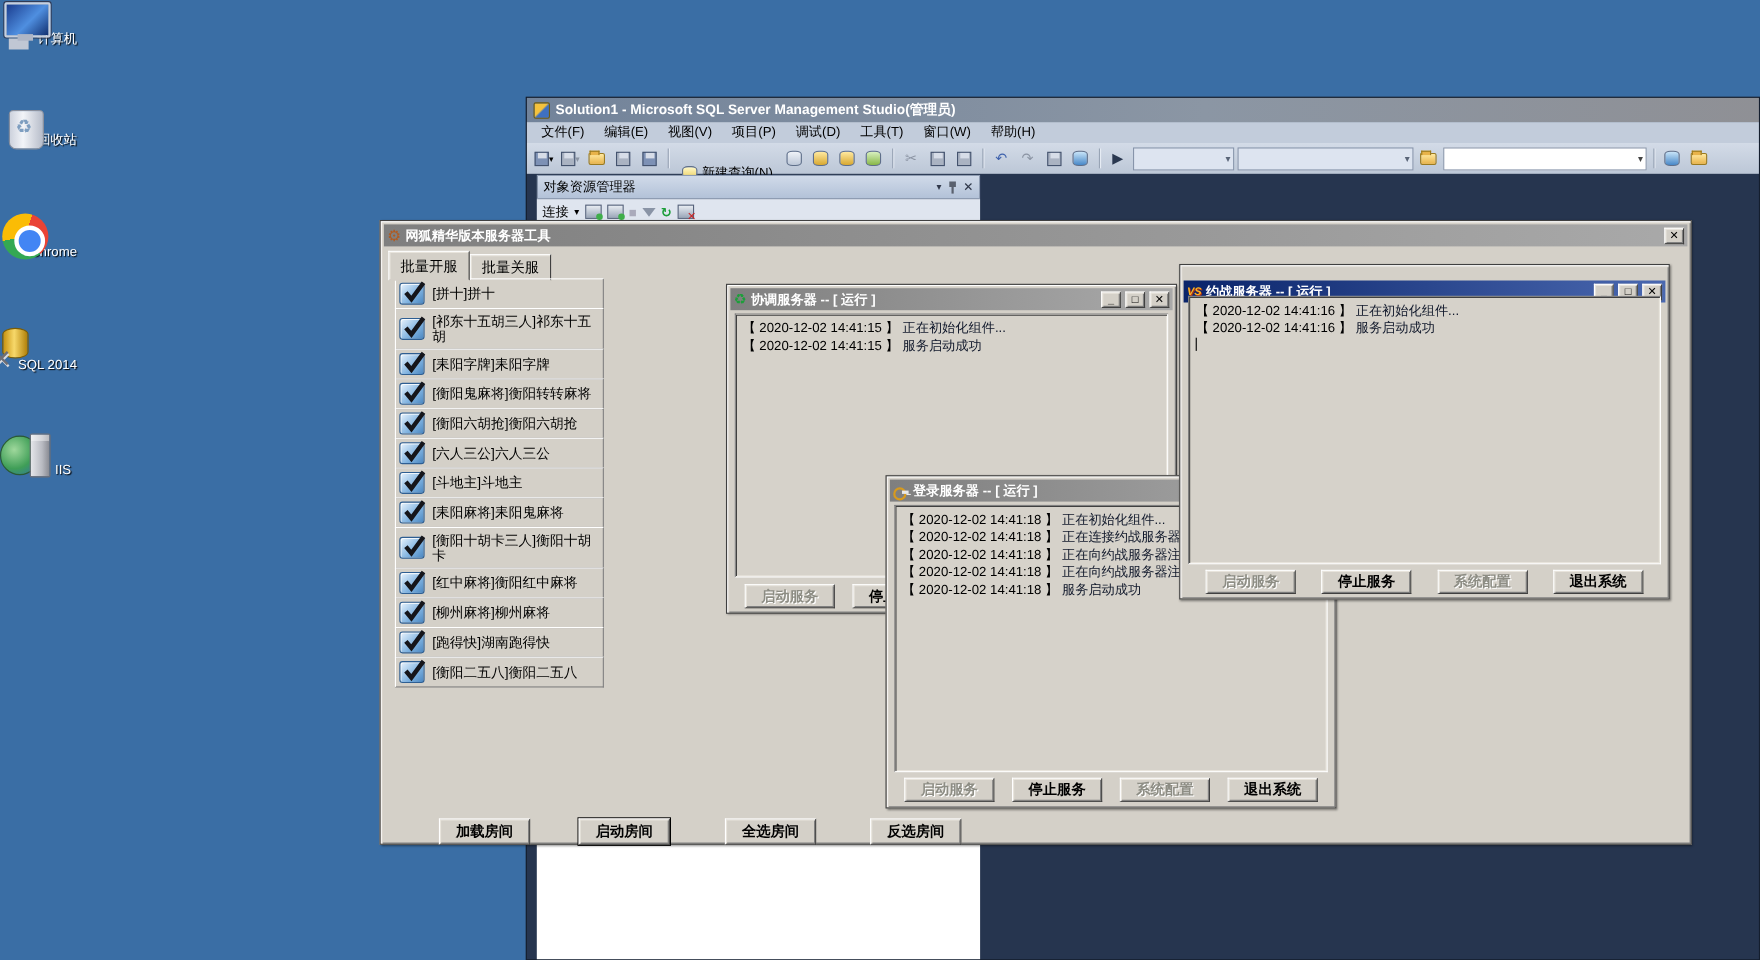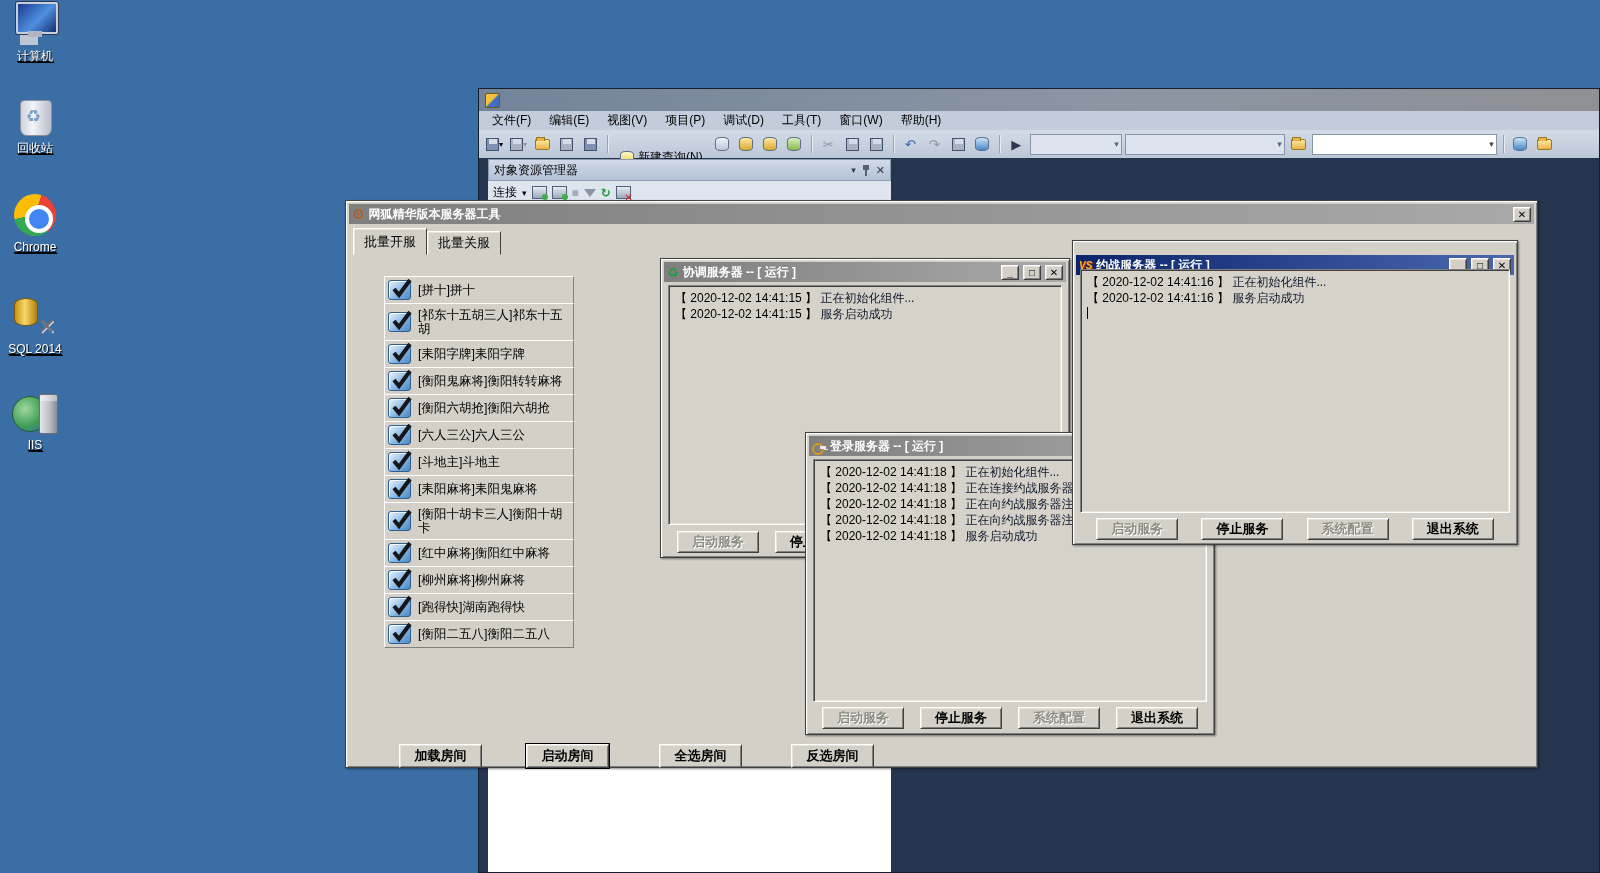--- a/index.html
+++ b/index.html
@@ -19,21 +19,21 @@
   .tbar.active   { background:linear-gradient(90deg,#0a246a,#4a68b0);margin-top:14px; }
   .tbar .sp { flex:1; }
   .tbtn { width:18px; height:15px; display:flex; align-items:center; justify-content:center;
           font-size:10px; font-weight:bold; color:#000; }
   .btn { position:absolute; display:flex; align-items:center; justify-content:center;
          font-size:13px; font-weight:bold; color:#000; cursor:default; }
   .btn.disabled { color:#8d8d84; text-shadow:1px 1px 0 #ffffff; }
   .btn.focused { box-shadow: inset 1px 1px 0 #e8e4dc, inset -1px -1px 0 #808080, 0 0 0 1px #000; }
 
   
-  .dicon { position:absolute; width:70px; display:flex; flex-direction:column; align-items:center; gap:4px;text-decoration:underline; }
+  .dicon { position:absolute; width:70px; display:flex; flex-direction:row; align-items:flex-end; gap:4px; }
   .dicon .lbl { color:#fff; font-size:12px; text-shadow:1px 1px 1px #000; white-space:nowrap; }
   .art { position:relative; width:46px; height:42px; }
   .art-computer::before { content:""; position:absolute; left:4px; top:0; width:38px; height:28px;
      background:linear-gradient(135deg,#1b3d8f,#4f8fe0 55%,#123070); border:2px solid #c8cfdd; border-radius:2px; box-shadow:0 0 0 1px #303a55; }
   .art-computer::after { content:""; position:absolute; left:16px; top:29px; width:14px; height:6px; background:#aeb6c6;
      box-shadow:-6px 6px 0 2px #c0c7d4; }
   .art-recycle::before { content:""; position:absolute; left:8px; top:6px; width:30px; height:34px;
      background:linear-gradient(90deg,#cdd2dd,#f2f4f8 40%,#b6bcc9); border:1px solid #8b919e; border-radius:4px 4px 7px 7px; }
   .art-recycle::after { content:"♻"; position:absolute; left:14px; top:12px; color:#7e9ec0; font-size:17px; }
   .art-chrome::before { content:""; position:absolute; left:2px; top:0; width:42px; height:42px; border-radius:50%;
@@ -81,21 +81,21 @@
   .mini-server.redx::after { content:"✕"; position:absolute; right:-3px; bottom:-5px; color:#c22; font-size:10px; font-weight:bold; }
   .funnel { width:0; height:0; border-left:6px solid transparent; border-right:6px solid transparent; border-top:8px solid #8a94a6; }
 
   
   #tool-dialog { position:absolute; left:345px; top:200px; width:1193px; height:568px; }
   .gear { color:#b05a20; font-size:14px; font-weight:normal; }
   .tabs { position:absolute; left:7px; top:27px; display:flex; align-items:flex-end; }
   .tab { height:24px; padding:0 10px; display:flex; align-items:center; background:#d4d0c8;
          border:1px solid; border-color:#fff #404040 #d4d0c8 #fff; box-shadow:inset 1px 1px 0 #e8e4dc; font-size:13px; }
   .tab.active { height:27px; position:relative; z-index:2; font-weight:normal; }
-  .room-list { position:absolute; left:13px; top:76px; width:190px; display:flex; flex-direction:column;margin-left:25px; }
+  .room-list { position:absolute; left:13px; top:53px; width:190px; display:flex; flex-direction:column; }
   .room-row { min-height:28px; display:flex; align-items:center; gap:7px; padding:2px 3px;
               border:1px solid; border-color:#ffffff #808080 #808080 #ffffff; margin-top:-1px; }
   .room-row.tall { min-height:38px; }
   .chk { width:23px; height:20px; flex:0 0 auto; background:linear-gradient(135deg,#eaf4fd,#7fb2e0 60%,#4a86c0);
          border:1px solid #2e5e92; border-radius:3px; box-shadow:inset 1px 1px 0 rgba(255,255,255,.8); position:relative; }
   .chk svg { position:absolute; left:2px; top:-3px; }
   .room-label { font-size:12.5px; line-height:1.15; color:#000; }
 
   
   .srv { position:absolute; }
@@ -146,20 +146,21 @@
     <div class="lbl">SQL 2014</div>
   </div>
   <div class="dicon" style="left:0;top:392px">
     <div class="art art-iis"></div>
     <div class="lbl">IIS</div>
   </div>
 
   <div id="ssms">
     <div class="ssms-title">
       <span class="ssms-appicon"></span>
+      <span>Solution1 - Microsoft SQL Server Management Studio(管理员)</span>
     </div>
     <div class="ssms-menu">
 
         <span class="menu-item">文件(F)</span>
 
         <span class="menu-item">编辑(E)</span>
 
         <span class="menu-item">视图(V)</span>
 
         <span class="menu-item">项目(P)</span>

